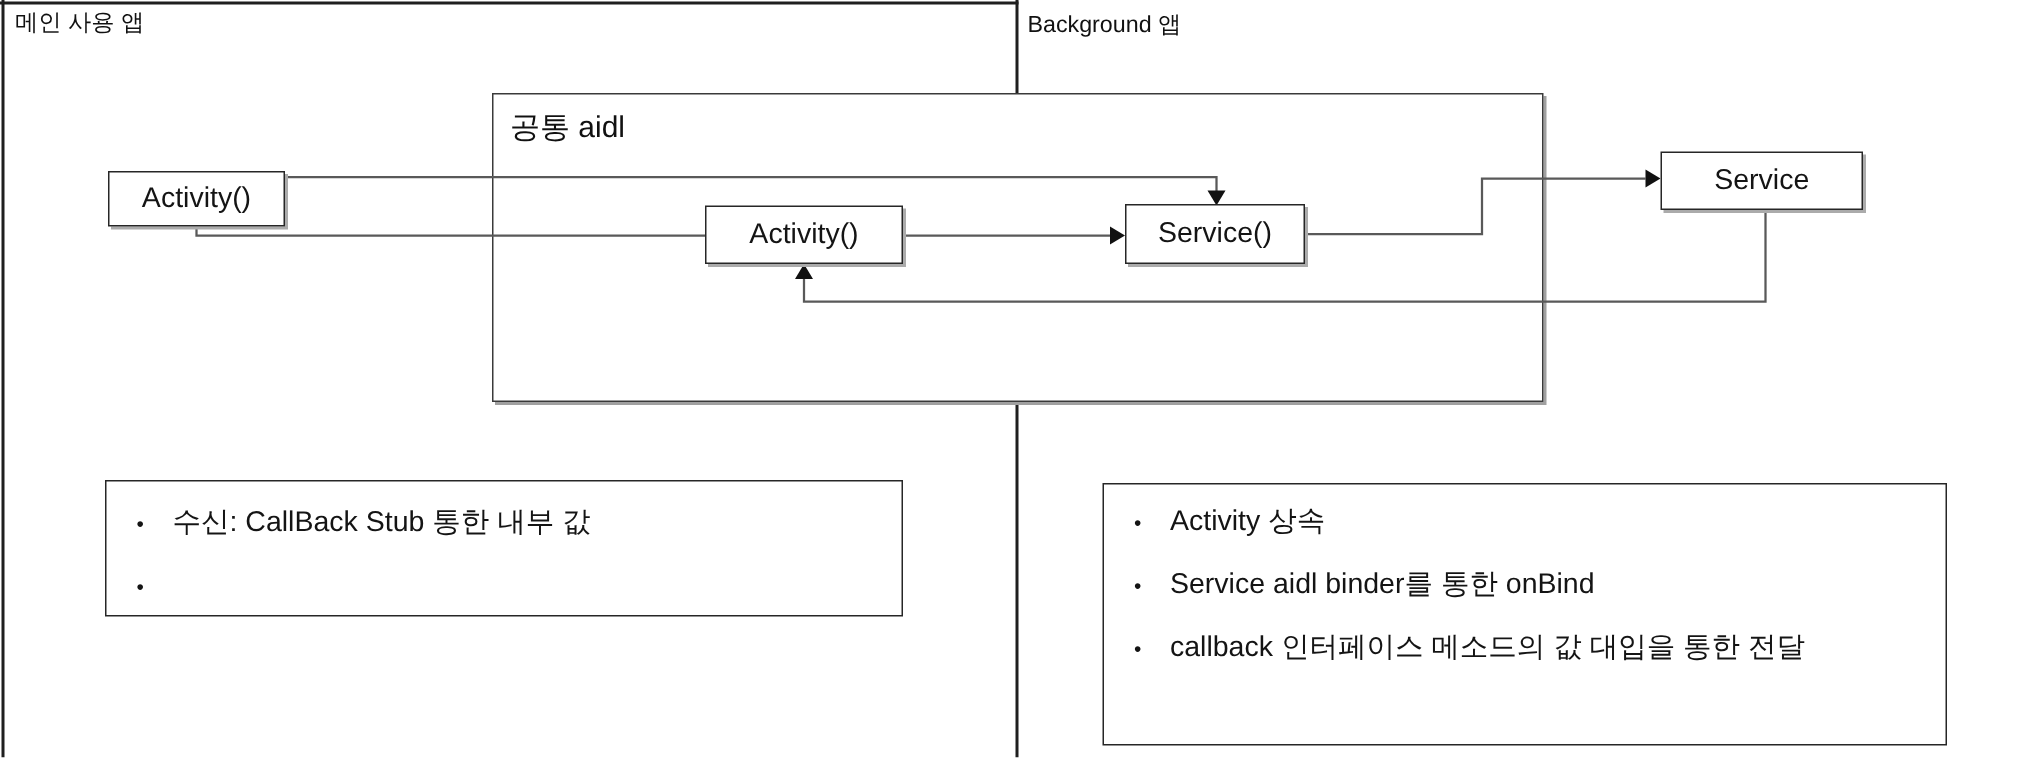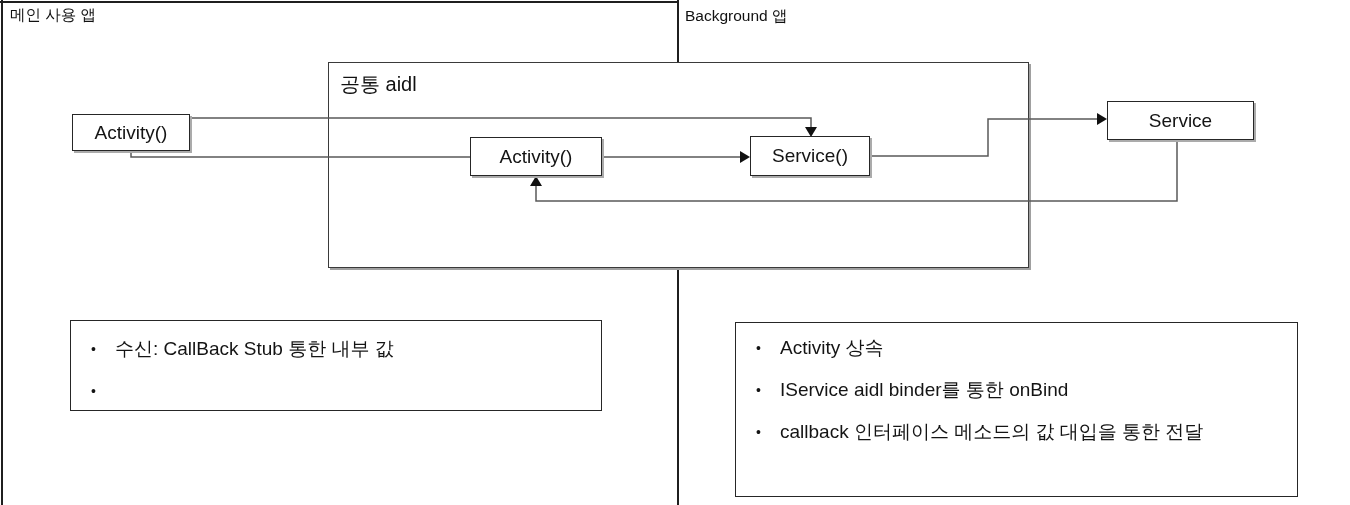--- a/index.html
+++ b/index.html
@@ -26,21 +26,21 @@
   svg.connectors { position:absolute; left:0; top:0; z-index:2; pointer-events:none; }
 
   .node {
     position:absolute; background:#ffffff; border:1.5px solid #262626; z-index:3;
     display:flex; align-items:center; justify-content:center;
     font-size:19px; color:#141414; box-shadow:2px 2px 0 #ababab; white-space:nowrap;
   }
   #node-activity  { left:72px;   top:114px; width:118px; height:37px; }
   #node-icallback { left:470px;  top:137px; width:132px; height:39px; }
   #node-iservice  { left:750px;  top:136px; width:120px; height:40px; }
-  #node-service   { left:1107px; top:101px; width:147px; height:39px; }
+  #node-service   { left:1107px; top:101px; width:135px; height:39px; }
 
   .note-box {
     position:absolute; background:#ffffff; border:1.5px solid #262626; z-index:1;
     font-size:19px; color:#141414;
   }
   #note-left  { left:70px;  top:320px; width:532px; height:91px;  padding:7px 10px 0 20px; }
   #note-right { left:735px; top:322px; width:563px; height:175px; padding:4px 10px 0 20px; }
   .note-row { display:flex; align-items:flex-start; line-height:42px; }
   .bullet { width:24px; flex:0 0 24px; font-size:14px; line-height:42px; color:#141414; }
   .note-text { line-height:42px; }
@@ -108,21 +108,21 @@
     </div>
   </div>
 
   <div class="note-box" id="note-right">
     <div class="note-row">
       <span class="bullet">•</span>
       <span class="note-text">Activity 상속</span>
     </div>
     <div class="note-row">
       <span class="bullet">•</span>
-      <span class="note-text">IService aidl binder를 통한 onBind</span>
+      <span class="note-text">Service aidl binder를 통한 onBind</span>
     </div>
     <div class="note-row">
       <span class="bullet">•</span>
       <span class="note-text wrap-text">callback 인터페이스 메소드의 값 대입을 통한 전달</span>
     </div>
   </div>
 
 </div>
 
 </body></html>

